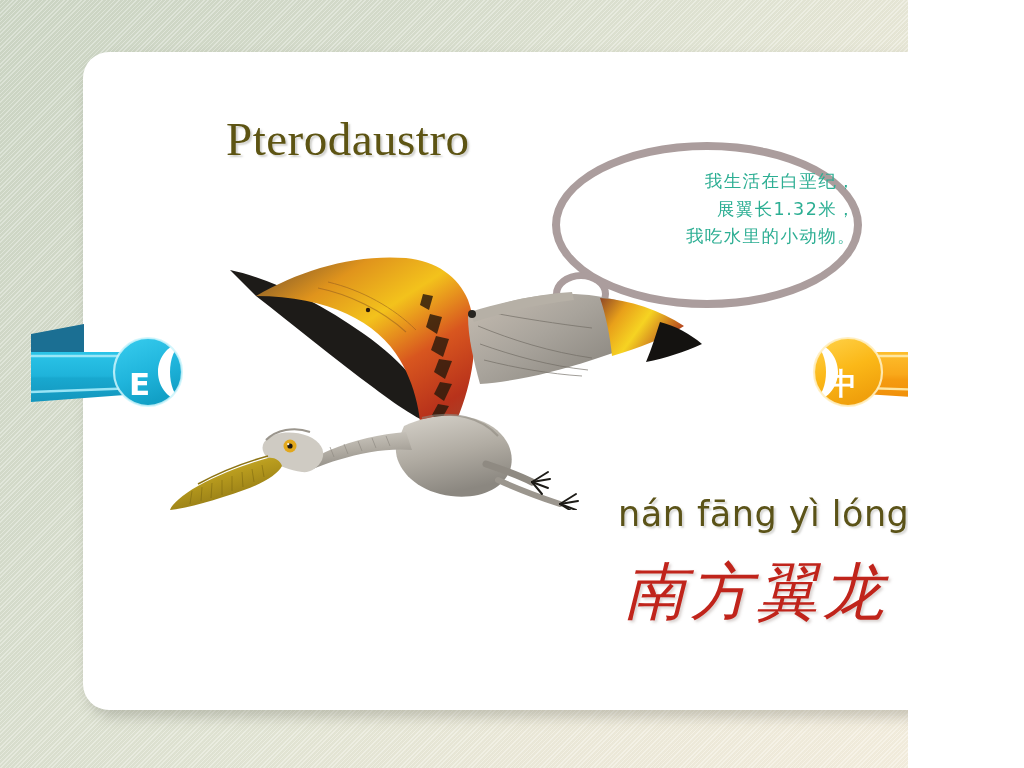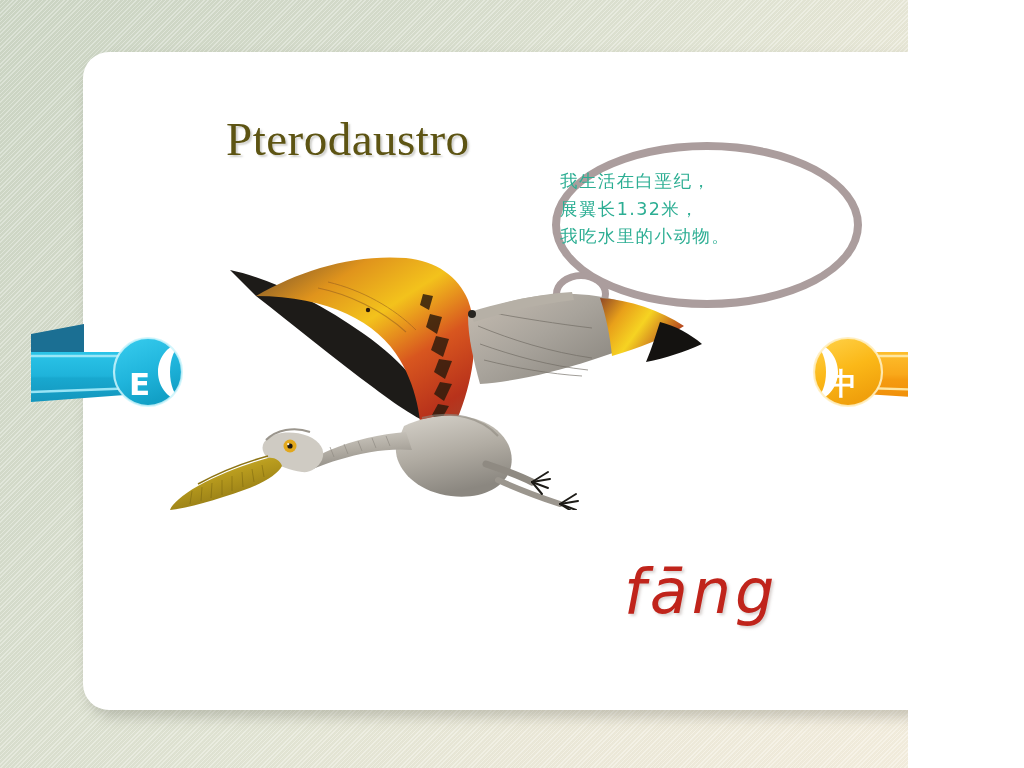--- a/index.html
+++ b/index.html
@@ -73,21 +73,21 @@
     background: transparent;
   }
   #bubble-dot-1 { left: 553px; top: 272px; width: 56px; height: 44px; }
   #bubble-dot-2 { left: 556px; top: 308px; width: 44px; height: 38px; }
 
   #bubble-text {
     position: absolute;
     left: 560px;
     top: 168px;
     width: 296px;
-    text-align: left;
+    text-align: right;
     font-family: "DejaVu Sans", sans-serif;
     font-size: 17.5px;
     line-height: 1.58;
     color: #2cae93;
     letter-spacing: 1.4px;
     white-space: pre-line;
   }
 
   
   #pterosaur {
@@ -373,16 +373,17 @@
       <path d="M193,34 L64,34" stroke="#ffeaa8" stroke-width="2.4" opacity="0.95"></path>
       <path d="M193,70 L64,66" stroke="#ffeaa8" stroke-width="2.4" opacity="0.95"></path>
 
       <circle cx="48" cy="50" r="34" fill="url(#gBadgeGold)"></circle>
       <path d="M14,20 C30,32 30,68 14,80 C26,78 38,66 38,50 C38,34 26,22 14,20 Z" fill="#ffffff"></path>
       <circle cx="48" cy="50" r="34" fill="none" stroke="#ffeec0" stroke-width="2.2" opacity="0.9"></circle>
     </svg>
   </div>
   <div class="badge-letter" id="badge-right-letter">中</div>
 
-  <div id="hanzi">fāng</div>
+  <div id="pinyin">nán fāng yì lóng</div>
+  <div id="hanzi">南方翼龙</div>
 
 
 </div>
 
 </body></html>

